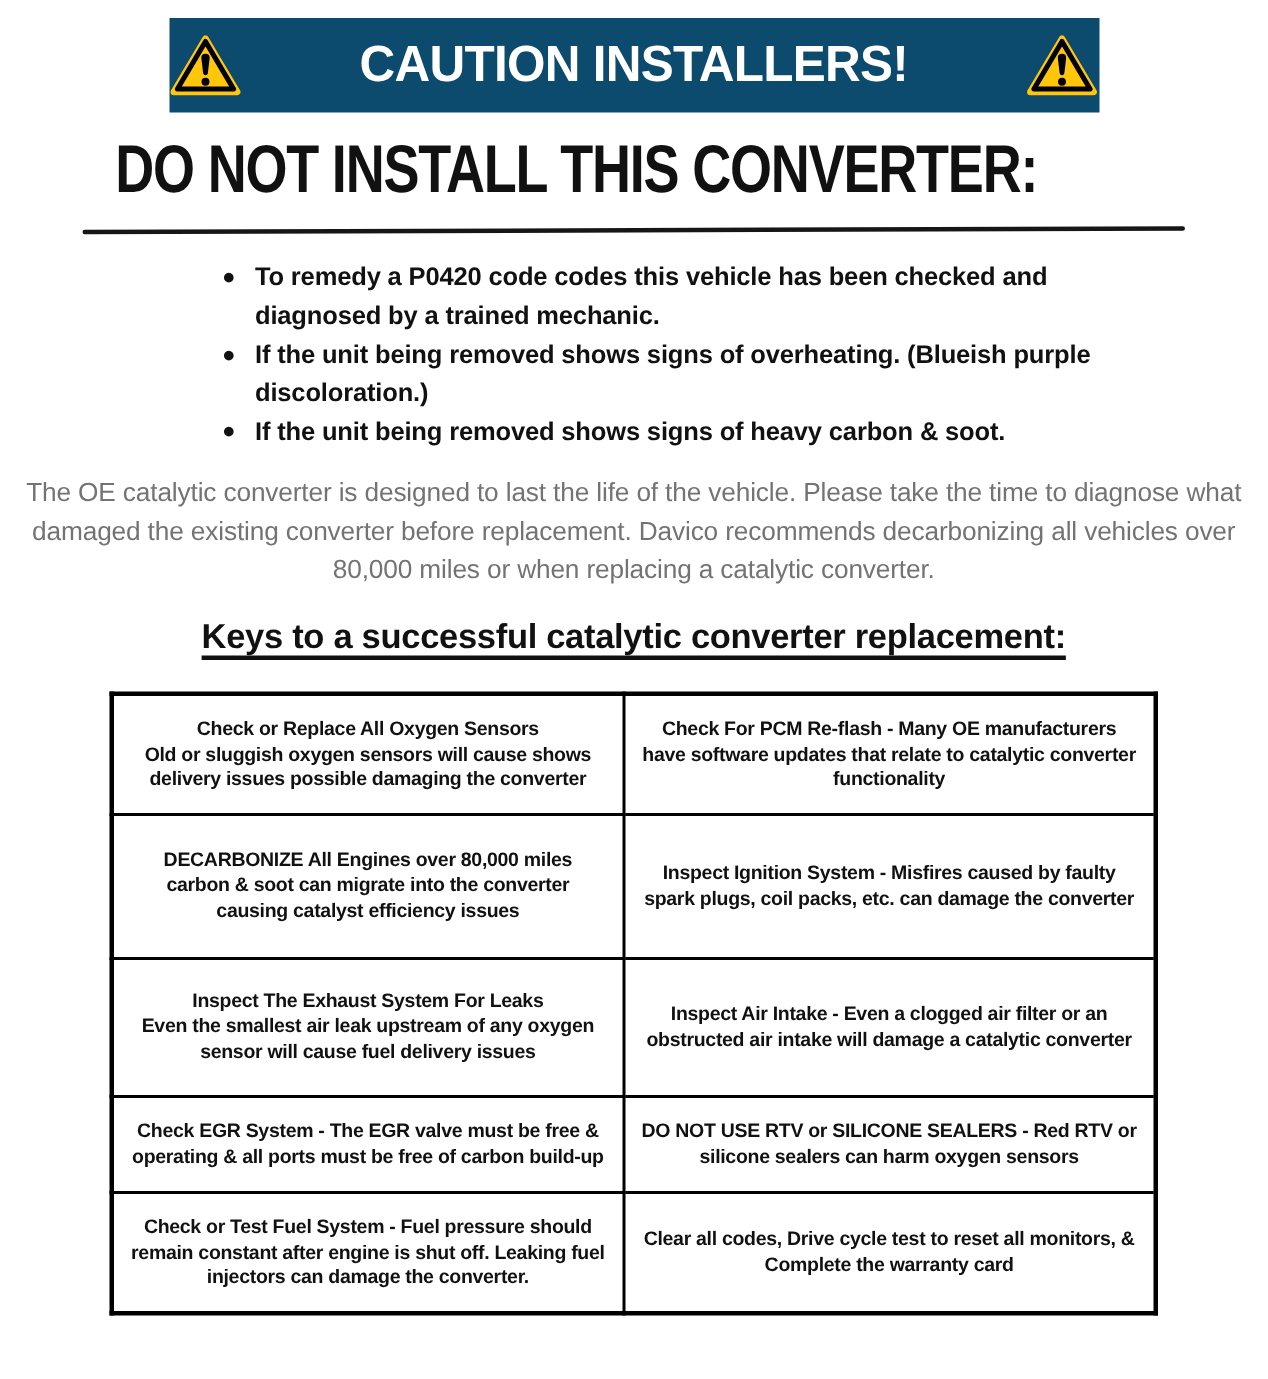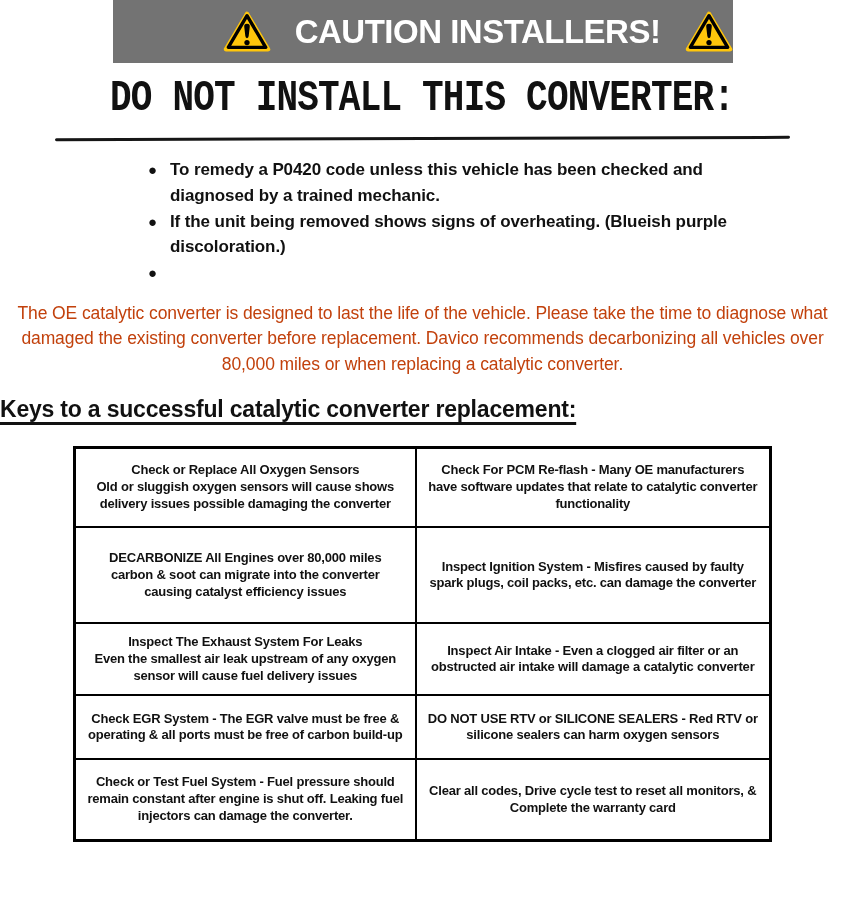--- a/index.html
+++ b/index.html
@@ -9,39 +9,39 @@
     background: #ffffff;
     font-family: "Liberation Sans", sans-serif;
     color: #111111;
     overflow: hidden;
   }
   .page { width: 845px; height: 919px; position: relative; }
 
   
   .banner {
     width: 620px; height: 63px;
-    margin: 0 auto;
-    background: #737373;
-    display: flex; align-items: center; justify-content: flex-end;
+    margin: 12px auto;
+    background: #0c4a6e;
+    display: flex; align-items: center; justify-content: space-between;
     gap: 18px;
   }
   .banner-text {
     margin: 0;
     color: #ffffff;
     font-size: 34px;
     font-weight: 800;
     letter-spacing: -0.5px;
     white-space: nowrap;
     transform: scaleX(0.97);
   }
   .tri { width: 48px; height: 43px; display: inline-block; flex: 0 0 auto; }
   .tri svg { width: 100%; height: 100%; display: block; }
 
   
-  .main-heading-wrap { text-align: center; margin-top: 10px; font-family: Liberation Mono, monospace; }
+  .main-heading-wrap { margin-top: 10px; }
   .main-heading {
     display: inline-block;
     margin: 0;
     font-size: 45px;
     font-weight: 800;
     letter-spacing: -1px;
     white-space: nowrap;
     transform: scaleX(0.80);
     transform-origin: center;
   }
@@ -72,26 +72,26 @@
   .bullet-dot { flex: 0 0 auto; font-size: 15px; line-height: 1.7; }
 
   
   .notice {
     width: 834px;
     margin: 15px auto 0;
     text-align: center;
     font-size: 17.5px;
     font-weight: 400;
     line-height: 1.45;
-    color: #c2410c;
+    color: #737373;
     letter-spacing: -0.1px;
   }
 
   
-  .keys-heading-wrap { text-align: left; margin-top: 19px; }
+  .keys-heading-wrap { text-align: center; margin-top: 19px; }
   .keys-heading {
     display: inline-block;
     margin: 0;
     font-size: 23px;
     font-weight: 800;
     letter-spacing: -0.2px;
     text-decoration: underline;
     text-decoration-thickness: 3px;
     text-underline-offset: 5px;
   }
@@ -110,21 +110,21 @@
     border: 2px solid #000000;
     text-align: center;
     vertical-align: middle;
     padding: 5px 11px;
     font-weight: 700;
     font-size: 13px;
     line-height: 1.3;
     letter-spacing: -0.2px;
   }
   tr.r1 { height: 78px; } tr.r2 { height: 80px; } tr.r3 { height: 96px; }
-  tr.r4 { height: 72px; } tr.r5 { height: 64px; padding-left: 26px; } tr.r6 { height: 81px; margin-top: 14px; }
+  tr.r4 { height: 92px; } tr.r5 { height: 64px; padding-left: 26px; } tr.r6 { height: 81px; margin-top: 14px; }
   td.big { font-size: 14.5px; }
   .cell-line:empty { display: none; }
 </style>
 </head>
 <body>
 
 <div class="page">
 
   <header class="banner">
     <span class="tri">
@@ -148,28 +148,29 @@
 
   <div class="main-heading-wrap">
     <h1 class="main-heading">DO NOT INSTALL THIS CONVERTER:</h1>
   </div>
 
   <div class="divider"></div>
 
   <ul class="warning-list">
     <li>
       <span class="bullet-dot">●</span>
-      <span>To remedy a P0420 code unless this vehicle has been checked and diagnosed by a trained mechanic.</span>
+      <span>To remedy a P0420 code codes this vehicle has been checked and diagnosed by a trained mechanic.</span>
     </li>
     <li>
       <span class="bullet-dot">●</span>
       <span>If the unit being removed shows signs of overheating. (Blueish purple discoloration.)</span>
     </li>
     <li>
       <span class="bullet-dot">●</span>
+      <span>If the unit being removed shows signs of heavy carbon &amp; soot.</span>
     </li>
   </ul>
 
   <p class="notice">The OE catalytic converter is designed to last the life of the vehicle. Please take the time to diagnose what damaged the existing converter before replacement. Davico recommends decarbonizing all vehicles over 80,000 miles or when replacing a catalytic converter.</p>
 
   <div class="keys-heading-wrap">
     <h2 class="keys-heading">Keys to a successful catalytic converter replacement:</h2>
   </div>
 
   <table class="keys-table">

